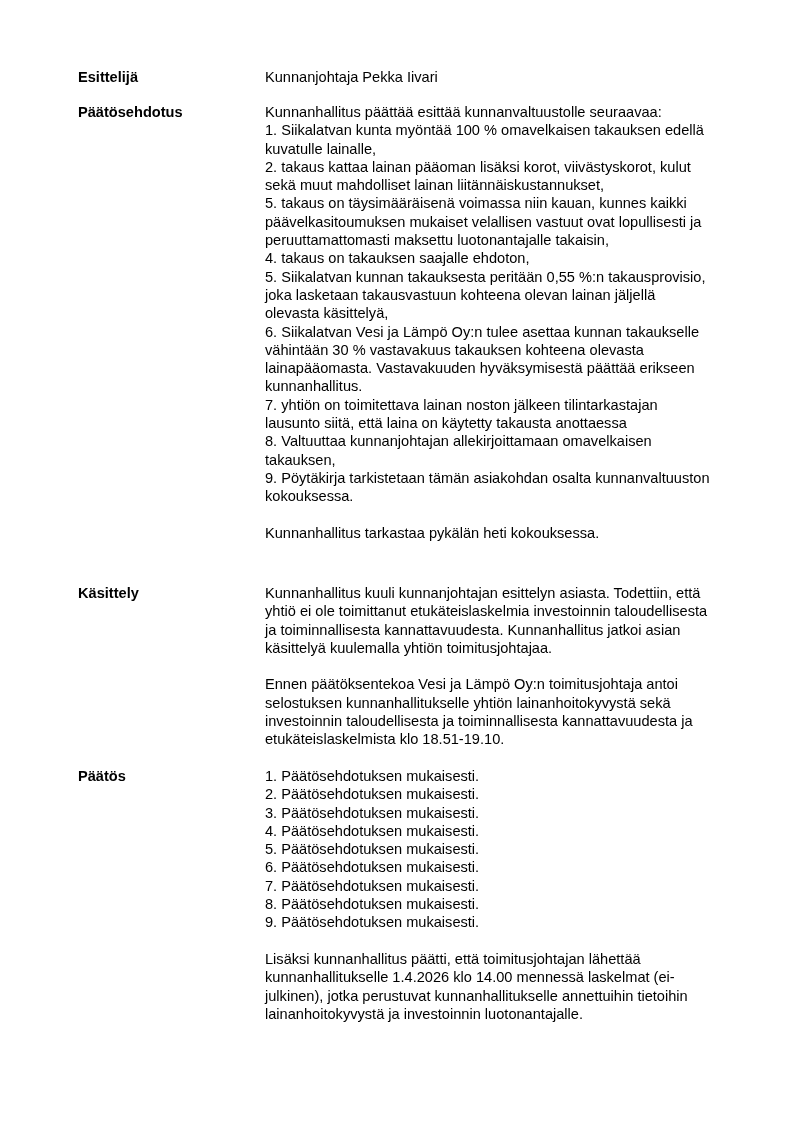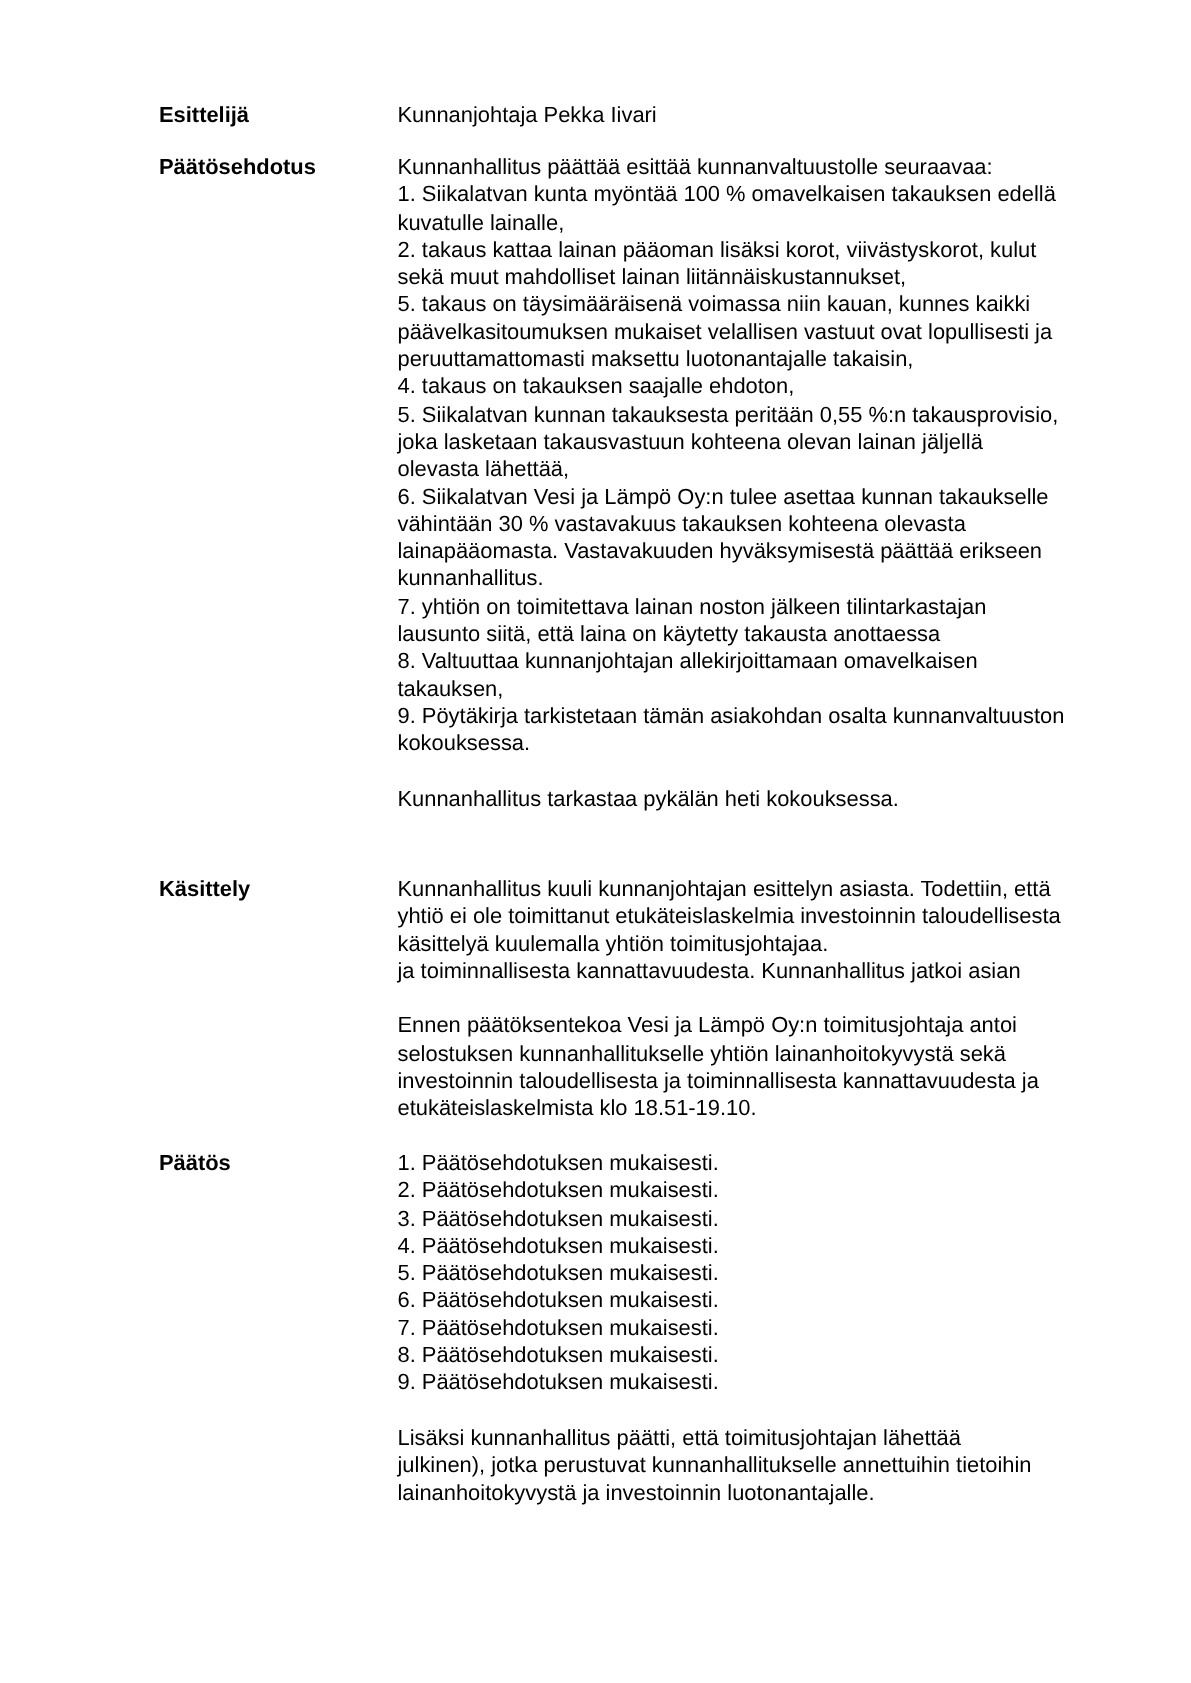--- a/index.html
+++ b/index.html
@@ -4,21 +4,21 @@
   <style>
     html, body { margin: 0; padding: 0; background: #ffffff; }
     body { width: 794px; height: 1122px; position: relative; overflow: hidden; }
     .page {
       position: absolute; left: 0; top: 0; width: 794px; height: 1122px;
       font-family: "Liberation Sans", sans-serif; font-size: 14.6px; color: #000;
     }
     .section { position: absolute; left: 78px; width: 660px; }
     .label {
       position: absolute; left: 0; top: 0; width: 168px;
-      font-weight: bold; line-height: 18.3px; white-space: nowrap; margin-left: 28px;
+      font-weight: bold; line-height: 18.3px; white-space: nowrap;
     }
     .content { position: absolute; left: 171px; top: 0; width: 500px; line-height: 18.3px; margin-left: 16px; }
     .line { display: block; white-space: nowrap; height: 18.3px; }
     .blank { display: block; height: 18.3px; }
   </style>
 </head>
 <body>
 
 <div class="page">
 
@@ -36,43 +36,43 @@
         <span class="line">1. Siikalatvan kunta myöntää 100 % omavelkaisen takauksen edellä</span>
         <span class="line">kuvatulle  lainalle,</span>
         <span class="line">2. takaus kattaa lainan pääoman lisäksi korot, viivästyskorot,  kulut</span>
         <span class="line">sekä muut  mahdolliset lainan liitännäiskustannukset,</span>
         <span class="line">5. takaus on täysimääräisenä voimassa niin kauan,  kunnes  kaikki</span>
         <span class="line">päävelkasitoumuksen  mukaiset velallisen  vastuut  ovat lopullisesti ja</span>
         <span class="line">peruuttamattomasti  maksettu luotonantajalle  takaisin,</span>
         <span class="line">4. takaus on takauksen saajalle ehdoton,</span>
         <span class="line">5. Siikalatvan kunnan  takauksesta peritään 0,55 %:n takausprovisio,</span>
         <span class="line">joka lasketaan takausvastuun  kohteena olevan lainan jäljellä</span>
-        <span class="line">olevasta  lähettää,</span>
+        <span class="line">olevasta  käsittelyä,</span>
         <span class="line">6. Siikalatvan Vesi ja Lämpö Oy:n tulee asettaa kunnan  takaukselle</span>
         <span class="line">vähintään  30 % vastavakuus  takauksen kohteena olevasta</span>
         <span class="line">lainapääomasta. Vastavakuuden  hyväksymisestä  päättää erikseen</span>
         <span class="line">kunnanhallitus.</span>
         <span class="line">7. yhtiön on toimitettava lainan noston jälkeen tilintarkastajan</span>
         <span class="line">lausunto  siitä, että laina on käytetty  takausta anottaessa</span>
         <span class="line">8. Valtuuttaa  kunnanjohtajan  allekirjoittamaan omavelkaisen</span>
         <span class="line">takauksen,</span>
         <span class="line">9. Pöytäkirja tarkistetaan tämän asiakohdan osalta kunnanvaltuuston</span>
         <span class="line">kokouksessa.</span>
         <span class="blank"></span>
         <span class="line">Kunnanhallitus  tarkastaa pykälän heti kokouksessa.</span>
       </div>
   </div>
 
   <div class="section" style="top:584px;">
     <div class="label">Käsittely</div>
     <div class="content">
         <span class="line">Kunnanhallitus  kuuli kunnanjohtajan  esittelyn asiasta. Todettiin, että</span>
         <span class="line">yhtiö  ei ole toimittanut  etukäteislaskelmia investoinnin  taloudellisesta</span>
+        <span class="line">ja toiminnallisesta kannattavuudesta.  Kunnanhallitus  jatkoi asian</span>
         <span class="line">käsittelyä kuulemalla yhtiön  toimitusjohtajaa.</span>
-        <span class="line">ja toiminnallisesta kannattavuudesta.  Kunnanhallitus  jatkoi asian</span>
         <span class="blank"></span>
         <span class="line">Ennen  päätöksentekoa Vesi ja Lämpö Oy:n  toimitusjohtaja antoi</span>
         <span class="line">selostuksen kunnanhallitukselle  yhtiön lainanhoitokyvystä  sekä</span>
         <span class="line">investoinnin  taloudellisesta ja toiminnallisesta kannattavuudesta  ja</span>
         <span class="line">etukäteislaskelmista klo 18.51-19.10.</span>
       </div>
   </div>
 
   <div class="section" style="top:767px;">
     <div class="label">Päätös</div>
@@ -81,18 +81,19 @@
         <span class="line">2. Päätösehdotuksen  mukaisesti.</span>
         <span class="line">3. Päätösehdotuksen  mukaisesti.</span>
         <span class="line">4. Päätösehdotuksen  mukaisesti.</span>
         <span class="line">5. Päätösehdotuksen  mukaisesti.</span>
         <span class="line">6. Päätösehdotuksen  mukaisesti.</span>
         <span class="line">7. Päätösehdotuksen  mukaisesti.</span>
         <span class="line">8. Päätösehdotuksen  mukaisesti.</span>
         <span class="line">9. Päätösehdotuksen  mukaisesti.</span>
         <span class="blank"></span>
         <span class="line">Lisäksi kunnanhallitus   päätti, että toimitusjohtajan  lähettää</span>
+        <span class="line">kunnanhallitukselle   1.4.2026 klo 14.00 mennessä laskelmat  (ei-</span>
         <span class="line">julkinen),  jotka perustuvat  kunnanhallitukselle   annettuihin  tietoihin</span>
         <span class="line">lainanhoitokyvystä   ja investoinnin  luotonantajalle.</span>
       </div>
   </div>
 
 </div>
 
 </body></html>

